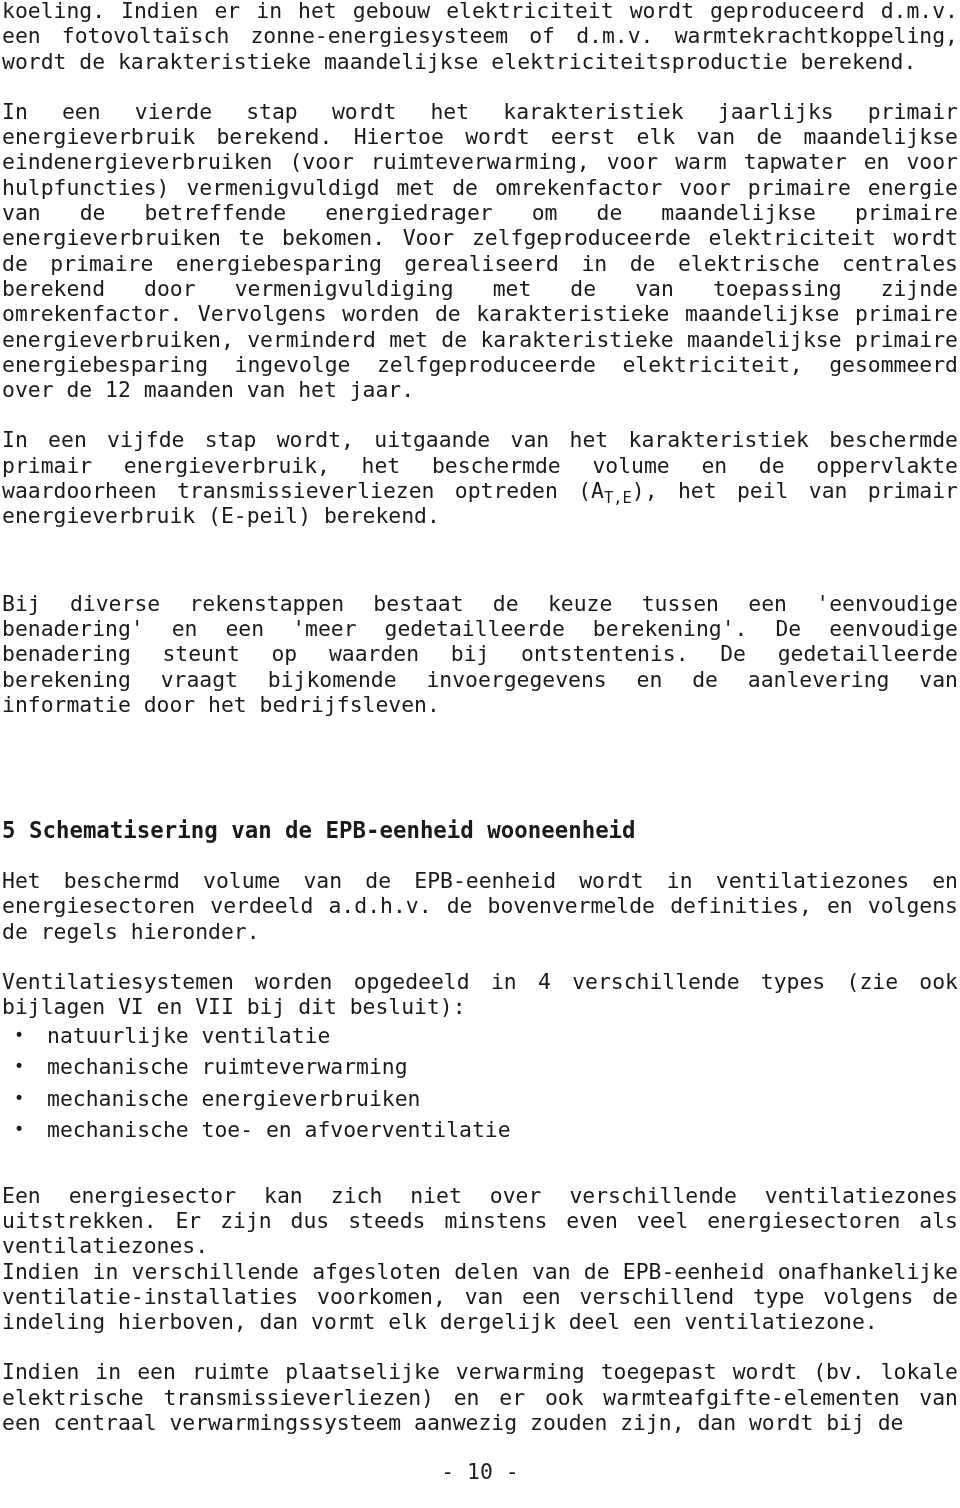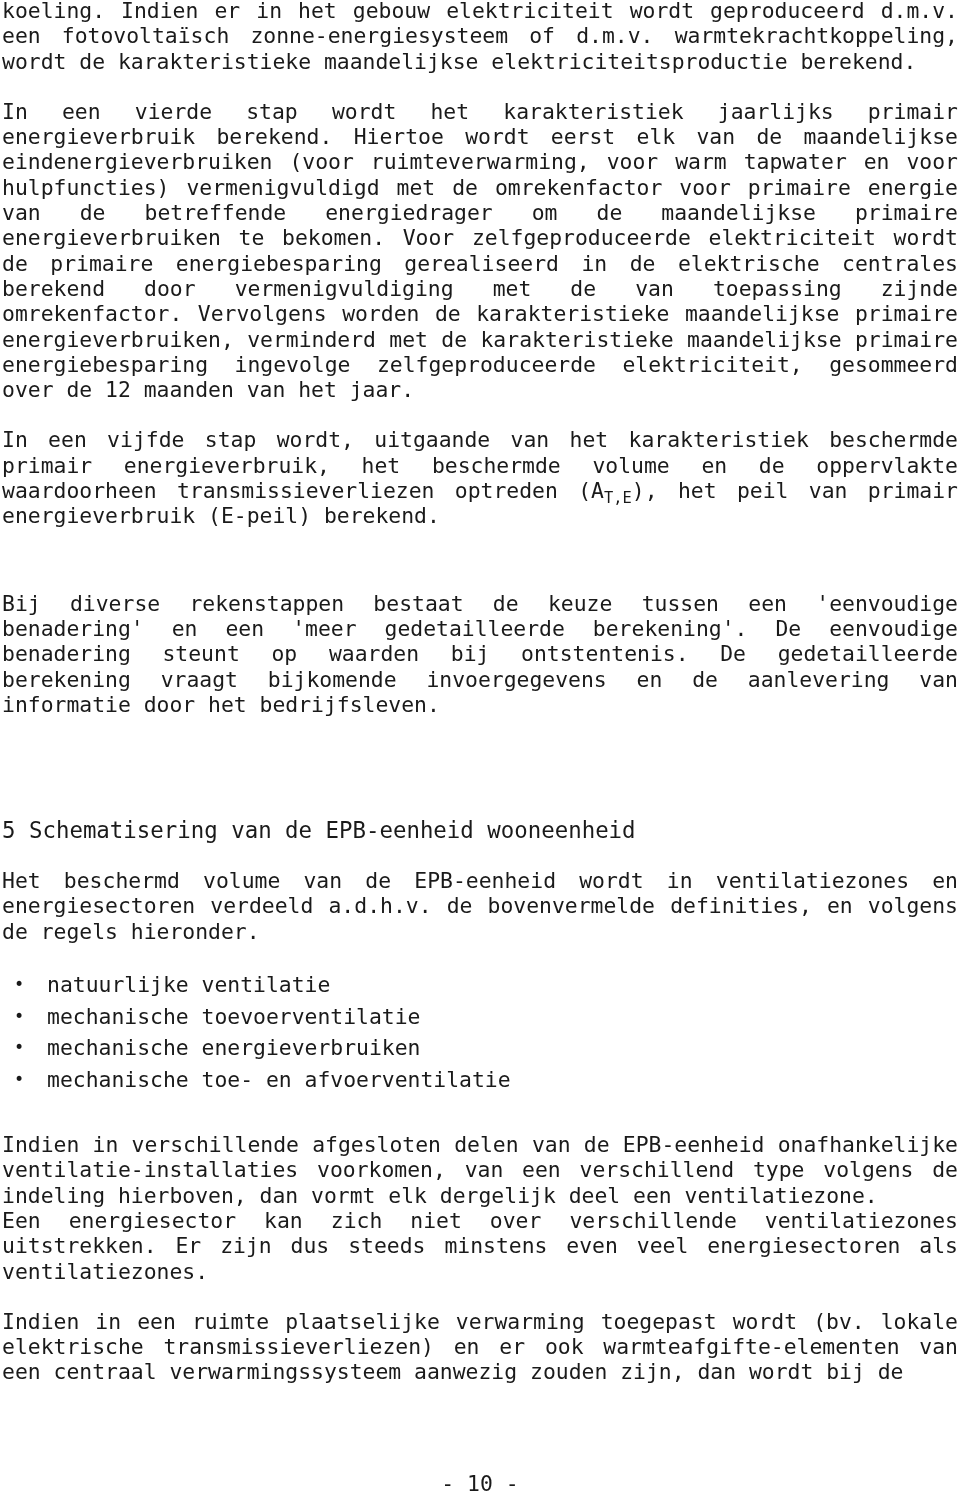--- a/index.html
+++ b/index.html
@@ -43,21 +43,21 @@
   
   .gap-sm { height: 25px; }
   .gap-md { height: 37px; }
   .gap-lg { height: 62px; }
   .gap-xl { height: 100px; }
 
   h2.section-heading {
     margin: 0;
     font-size: 22.4px;
     line-height: 26px;
-    font-weight: normal;
+    font-weight: bold;
     text-align: left;
     letter-spacing: 0px;
   }
   ul.bullet-list {
     margin: 0;
     padding: 0;
     list-style: none;
   }
   ul.bullet-list li {
     position: relative;
@@ -77,21 +77,21 @@
   }
   .subscript {
     font-size: 0.72em;
     vertical-align: sub;
     line-height: 0;
   }
   .footer {
     position: absolute;
     left: 0;
     right: 0;
-    bottom: 12px;
+    bottom: 24px;
     text-align: center;
     font-size: 21.4px;
     line-height: 25px;
     color: #1a1a1a;
     letter-spacing: 0px;
   }
 </style>
 </head>
 <body>
 
@@ -115,45 +115,46 @@
     <div class="gap-xl"></div>
 
     <h2 class="section-heading">5 Schematisering van de EPB-eenheid wooneenheid</h2>
 
     <div class="gap-sm"></div>
 
     <p class="body-text">Het beschermd volume van de EPB-eenheid wordt in ventilatiezones en energiesectoren verdeeld a.d.h.v. de bovenvermelde definities, en volgens de regels hieronder.</p>
 
     <div class="gap-sm"></div>
 
+    <p class="body-text">Ventilatiesystemen worden opgedeeld in 4 verschillende types (zie ook bijlagen VI en VII bij dit besluit):</p>
 
     <ul class="bullet-list">
       <li>
         <span class="bullet-dot">•</span>
         <span>natuurlijke ventilatie</span>
       </li>
       <li>
         <span class="bullet-dot">•</span>
-        <span>mechanische toevoerventilatie</span>
+        <span>mechanische ruimteverwarming</span>
       </li>
       <li>
         <span class="bullet-dot">•</span>
         <span>mechanische energieverbruiken</span>
       </li>
       <li>
         <span class="bullet-dot">•</span>
         <span>mechanische toe- en afvoerventilatie</span>
       </li>
     </ul>
 
     <div class="gap-md"></div>
 
+    <p class="body-text">Een energiesector kan zich niet over verschillende ventilatiezones uitstrekken.  Er zijn dus steeds minstens even veel energiesectoren als ventilatiezones.</p>
+
     <p class="body-text">Indien in verschillende afgesloten delen van de EPB-eenheid onafhankelijke ventilatie-installaties voorkomen, van een verschillend type volgens de indeling hierboven, dan vormt elk dergelijk deel een ventilatiezone.</p>
-
-    <p class="body-text">Een energiesector kan zich niet over verschillende ventilatiezones uitstrekken.  Er zijn dus steeds minstens even veel energiesectoren als ventilatiezones.</p>
 
     <div class="gap-sm"></div>
 
     <p class="body-text">Indien in een ruimte plaatselijke verwarming toegepast wordt (bv. lokale elektrische transmissieverliezen) en er ook warmteafgifte-elementen van een centraal verwarmingssysteem aanwezig zouden zijn, dan wordt bij de</p>
 
   </div>
 
   <div class="footer">
     <span>- 10 -</span>
   </div>

